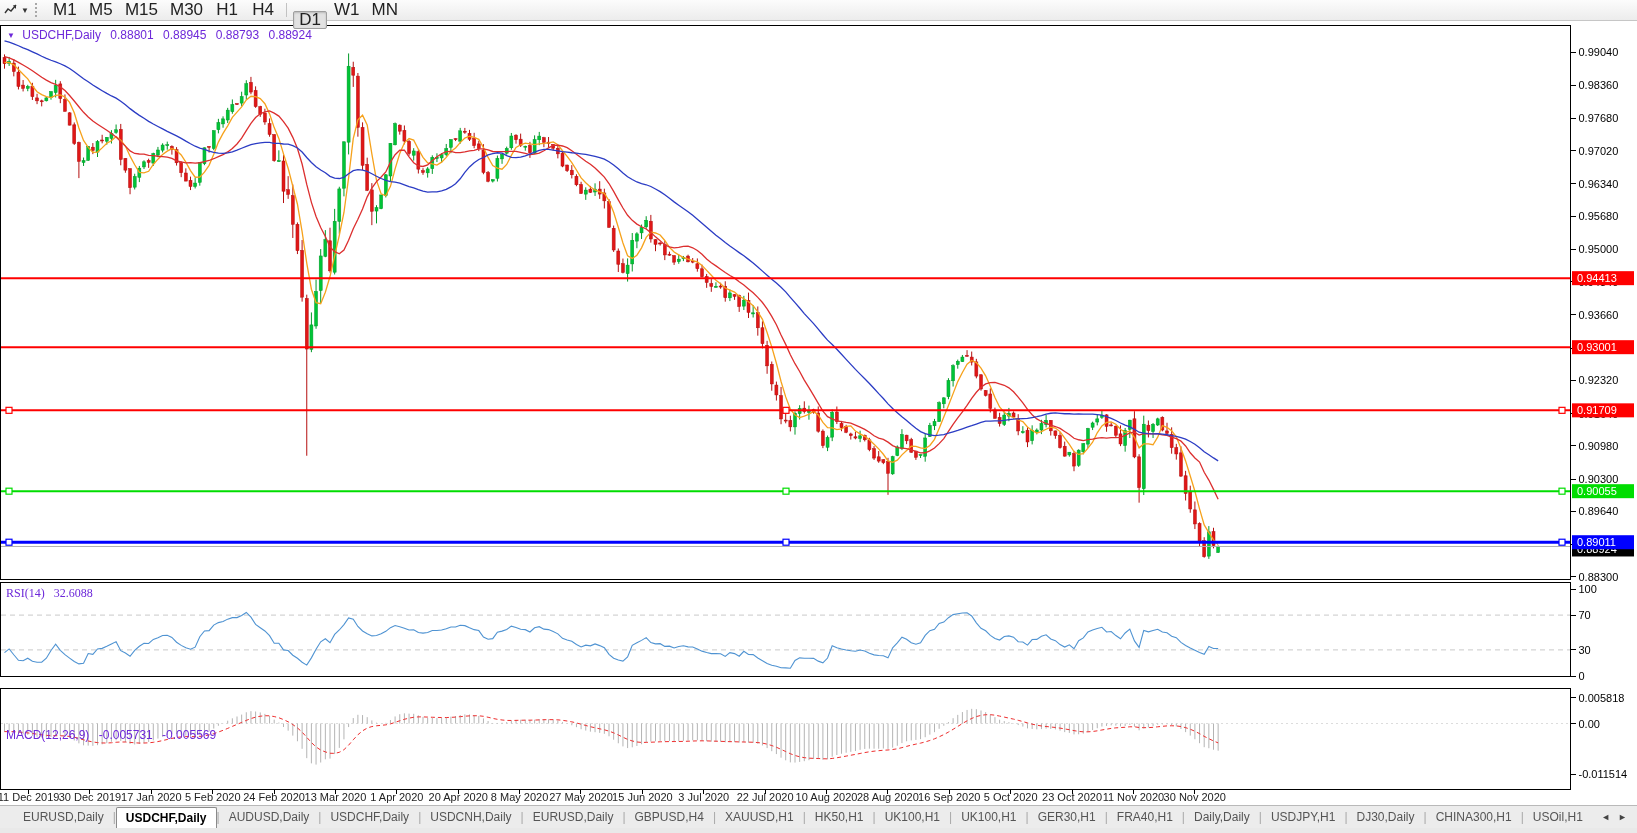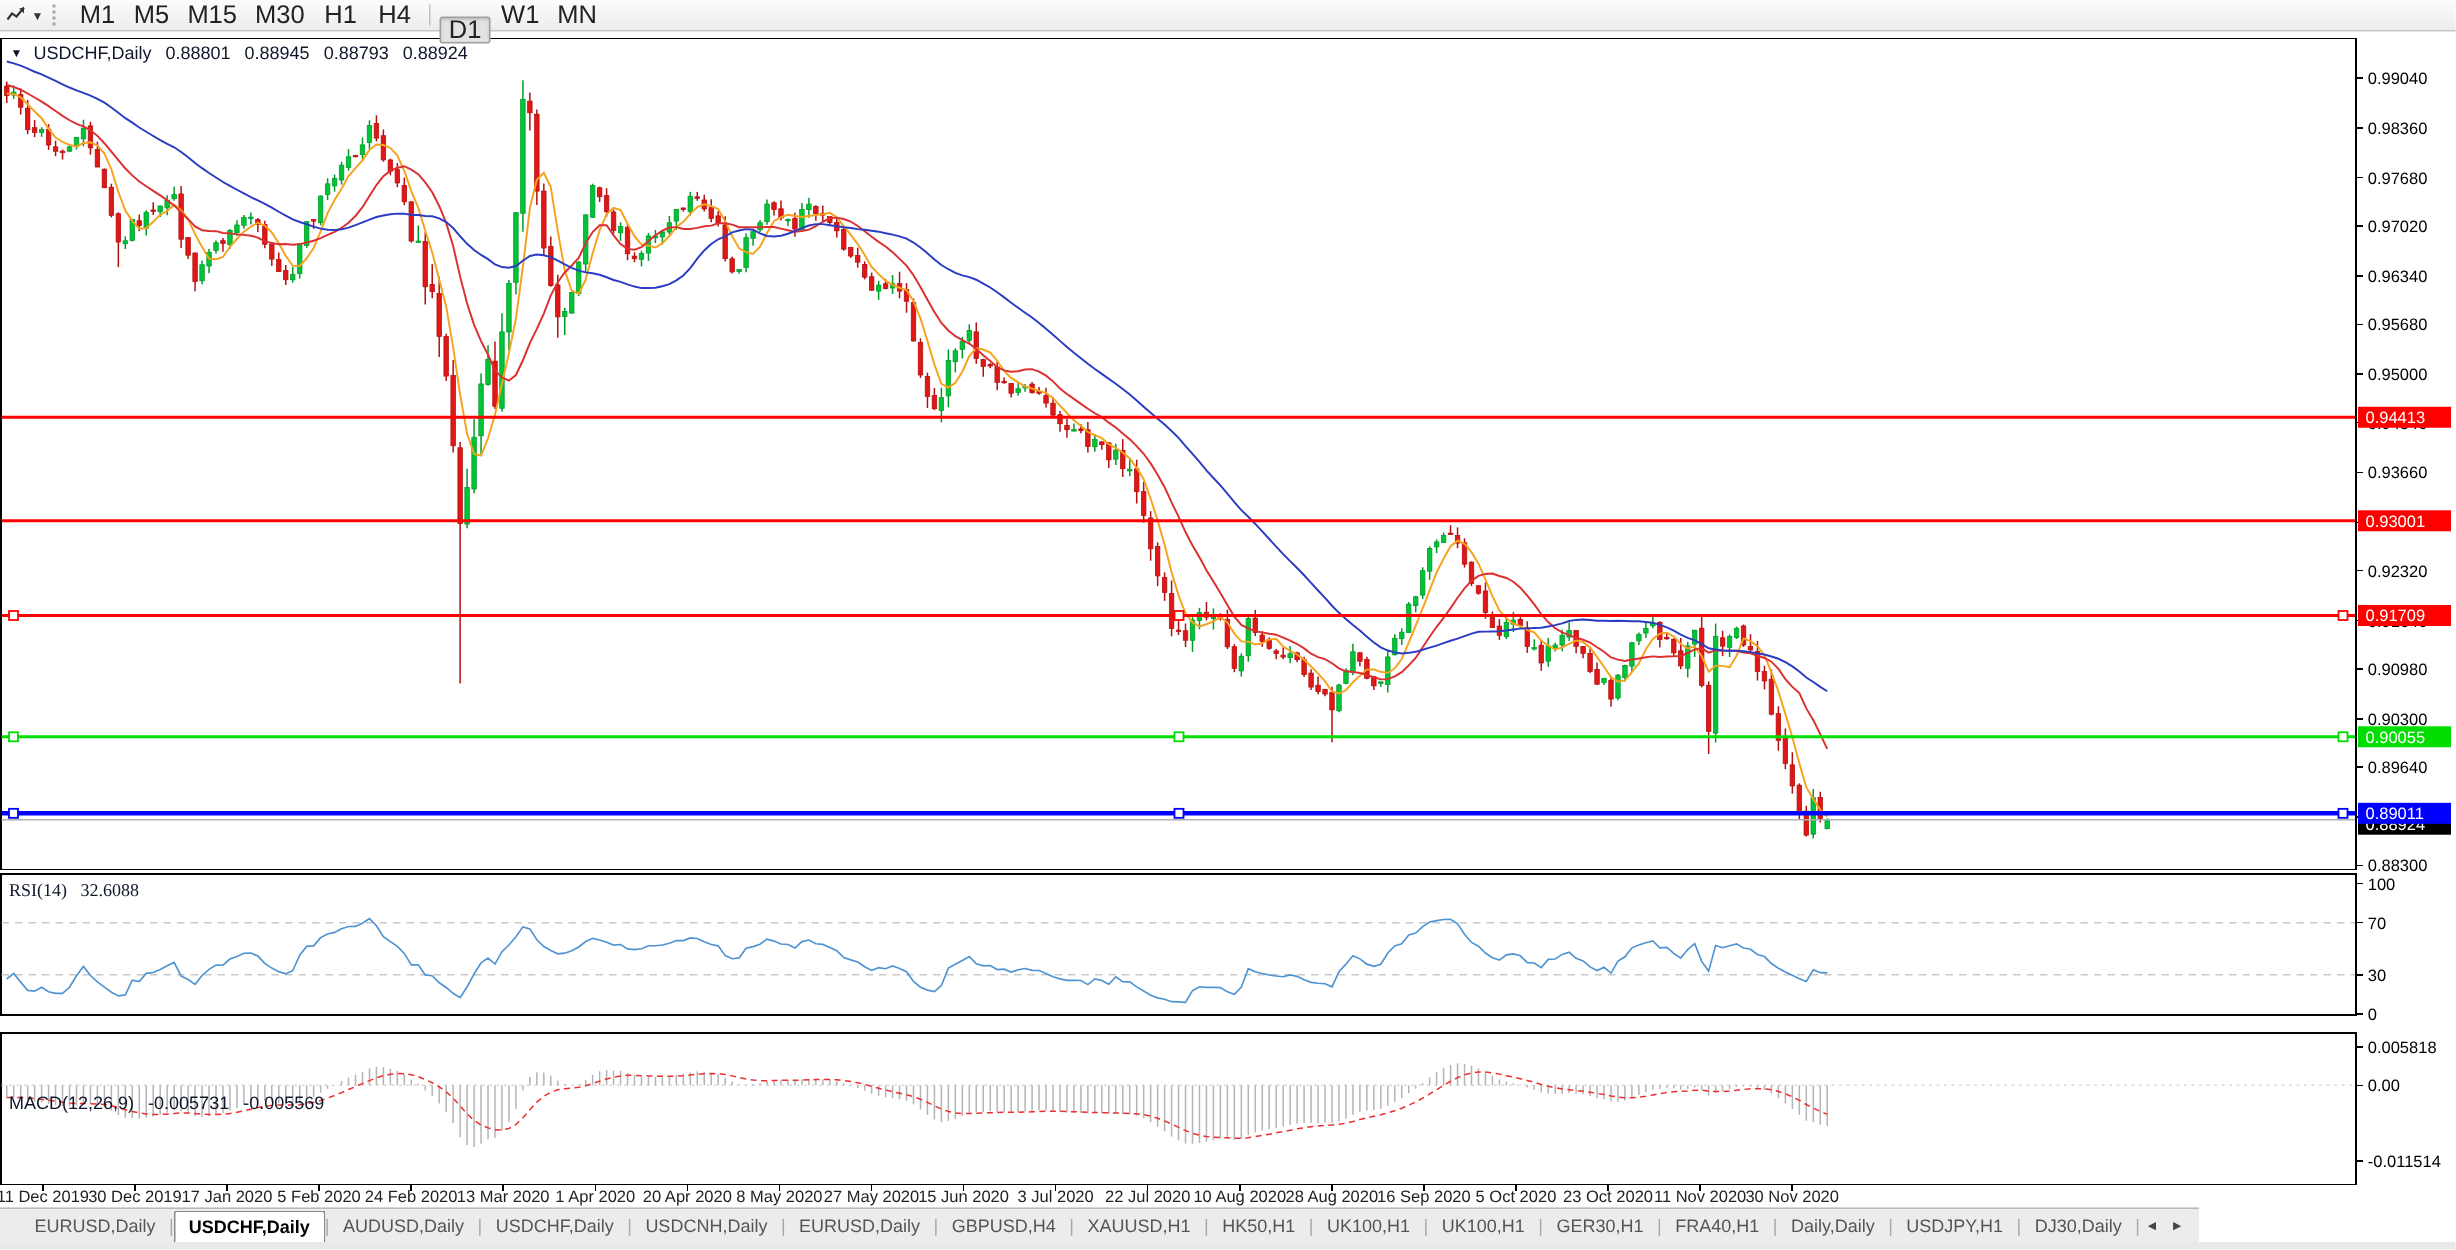--- a/index.html
+++ b/index.html
@@ -13,25 +13,25 @@
   .caret{font-size:8px;color:#333;padding:0 4px 0 1px;cursor:default;}
   .grip{height:14px;width:4px;border-left:2px dotted #a8a8a8;margin:0 6px 0 2px;}
   .tfbtn{min-width:24px;height:16px;padding:0 4px;margin:0 1px;font-size:17px;color:#222;
          display:flex;align-items:center;justify-content:center;border:1px solid transparent;border-radius:2px;}
   .tfbtn.active{background:#e2e2e2;border:1px solid #9f9f9f;box-shadow:inset 0 1px 2px rgba(0,0,0,.18);margin-top:20px;}
   .tfdiv{height:14px;width:0;border-left:1px solid #c2c2c2;margin:0 5px;}
   
   #chart-svg{position:absolute;left:0;top:0;z-index:1;}
   svg text{font-family:"Liberation Sans","DejaVu Sans",sans-serif;}
   
-  .paneLabel{position:absolute;z-index:4;font-size:12px;color:#0f172a;white-space:nowrap;}
+  .paneLabel{position:absolute;z-index:4;font-size:12px;color:#6d28d9;white-space:nowrap;}
   .paneLabel .marker{font-size:8px;vertical-align:1px;margin-right:4px;}
   .paneLabel span{margin-right:6px;}
   
-  .tabbar{position:absolute;left:0;top:805px;width:1466px;height:22px;z-index:6;background:#ececec;
+  .tabbar{position:absolute;left:0;top:805px;width:1637px;height:22px;z-index:6;background:#ececec;
           border-top:1px solid #b9b9b9;display:flex;align-items:center;font-size:12px;color:#555;}
   .tabs{display:flex;align-items:center;height:100%;padding-left:14px;overflow:hidden;}
   .tab{padding:3px 9px;white-space:nowrap;cursor:default;}
   .tab.active{background:#ffffff;border:1px solid #8a8a8a;border-bottom:1px solid #ffffff;
               border-radius:2px 2px 0 0;color:#000;font-weight:bold;margin-top:1px;}
   .tabsep{color:#a8a8a8;}
   .tabarrows{margin-left:auto;display:flex;align-items:center;gap:8px;padding-right:10px;color:#444;font-size:9px;}
   .bottomstrip{position:absolute;left:0;top:828px;width:1637px;height:5px;background:#e9e9e9;z-index:6;}
 </style>
 </head>

